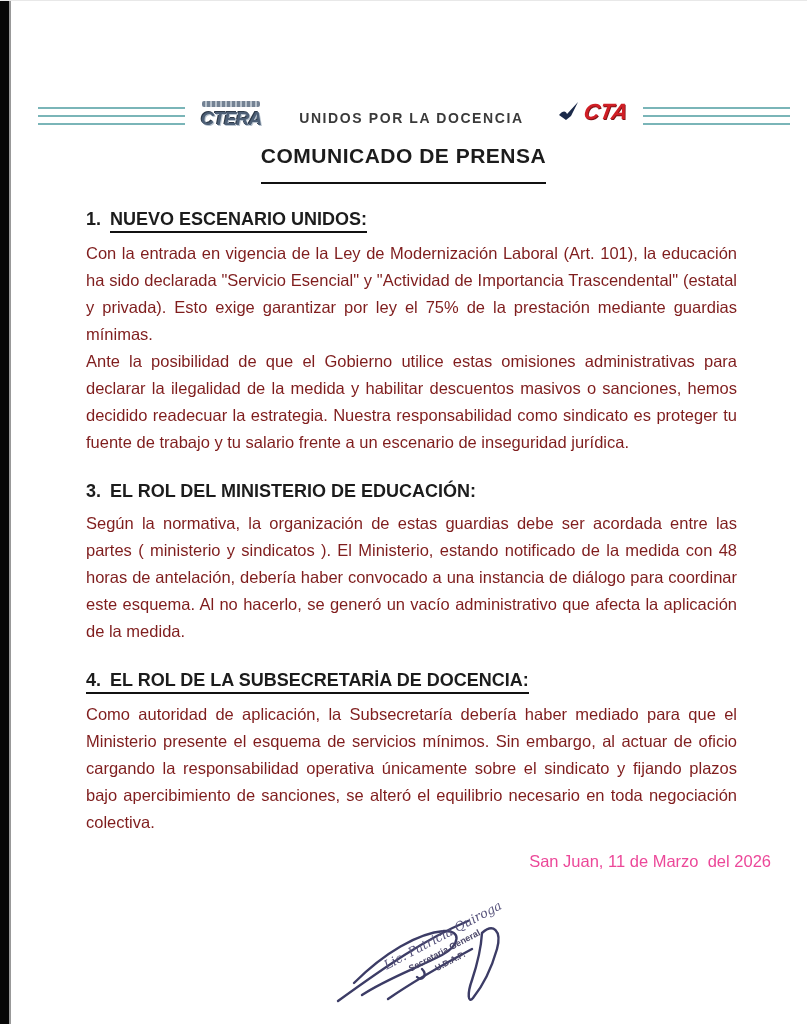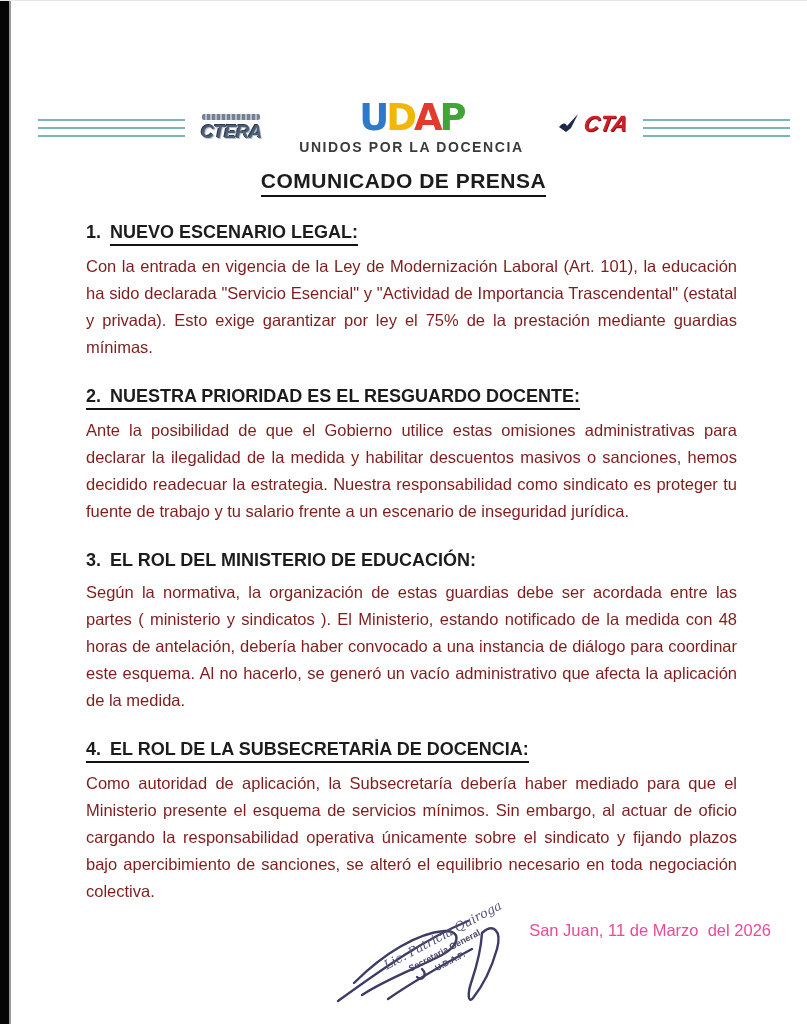--- a/index.html
+++ b/index.html
@@ -25,21 +25,21 @@
   .udap-letters{font-weight:800;font-size:37px;line-height:34px;letter-spacing:-3px;font-family:"DejaVu Sans",sans-serif;}
   .udap-u{color:#2e79c9;} .udap-d{color:#f2b705;} .udap-a{color:#e23b2e;} .udap-p{color:#3fa535;}
   .udap-tagline{font-size:14px;font-weight:700;letter-spacing:1.6px;color:#3a3a3a;margin-top:4px;white-space:nowrap;}
   
   .cta{margin:0 16px 0 14px;display:flex;align-items:center;transform:translateY(-4px);}
   .cta-word{color:#d01f26;font-weight:800;font-style:italic;font-size:22px;letter-spacing:0px;
     transform:skewX(-10deg);text-shadow:1px 1px 0 #7e1317;}
   
   .title-wrap{text-align:center;margin-top:14px;}
   .doc-title{display:inline-block;font-size:21px;font-weight:800;letter-spacing:.5px;
-    border-bottom:2.5px solid #111;padding-bottom:2px;}
+    border-bottom:2.5px solid #111;padding-bottom:14px;}
   
   .content{padding:0 70px 0 86px;}
   .sec-heading{font-size:18px;font-weight:800;margin:25px 0 7px 0;}
   .sec-num,.sec-title{display:inline-block;padding-bottom:1px;}
   .sec-num{padding-right:9px;}
   .u-all .sec-num,.u-all .sec-title{border-bottom:2px solid #111;}
   .u-title .sec-title{border-bottom:2px solid #111;}
   .sec-body{font-size:16.5px;line-height:27px;text-align:justify;color:#7f1d1d;margin:0;}
   
   .dateline{font-size:16.5px;text-align:right;margin:16px 36px 0 0;white-space:pre-wrap;color:#ec4899;}
@@ -65,21 +65,20 @@
     </div>
 
     <div class="logo-box ctera">
       <div>
         <div class="mini-banner"></div>
         <div class="ctera-word">CTERA</div>
       </div>
     </div>
 
     <div class="udap">
-      <div class="udap-letters"><span class="udap-u">U</span><span class="udap-d">D</span><span class="udap-a">A</span><span class="udap-p">P</span></div>
       <div class="udap-tagline">UNIDOS POR LA DOCENCIA</div>
     </div>
 
     <div class="cta">
       <svg width="26" height="24" viewBox="0 0 26 24">
         <path d="M1,15 C5,10 8,11 9,14 L20,2 L13,16 L8,20 Z" fill="#1b2a4a"></path>
       </svg>
       <span class="cta-word">CTA</span>
     </div>
 
@@ -91,29 +90,26 @@
   </div>
 
   <div class="title-wrap">
     <span class="doc-title">COMUNICADO DE PRENSA</span>
   </div>
 
   <div class="content">
 
     <div>
       <div class="sec-heading u-title">
-        <span class="sec-num">1.</span><span class="sec-title">NUEVO ESCENARIO LEGAL:</span>
+        <span class="sec-num">1.</span><span class="sec-title">NUEVO ESCENARIO UNIDOS:</span>
       </div>
       <p class="sec-body">Con la entrada en vigencia de la Ley de Modernización Laboral (Art. 101), la educación ha sido declarada "Servicio Esencial" y "Actividad de Importancia Trascendental" (estatal y privada). Esto exige garantizar por ley el 75% de la prestación mediante guardias mínimas.</p>
     </div>
 
     <div>
-      <div class="sec-heading u-all">
-        <span class="sec-num">2.</span><span class="sec-title">NUESTRA PRIORIDAD ES EL RESGUARDO DOCENTE:</span>
-      </div>
       <p class="sec-body">Ante la posibilidad de que el Gobierno utilice estas omisiones administrativas para declarar la ilegalidad de la medida y habilitar descuentos masivos o sanciones, hemos decidido readecuar la estrategia. Nuestra responsabilidad como sindicato es proteger tu fuente de trabajo y tu salario frente a un escenario de inseguridad jurídica.</p>
     </div>
 
     <div>
       <div class="sec-heading">
         <span class="sec-num">3.</span><span class="sec-title">EL ROL DEL MINISTERIO DE EDUCACIÓN:</span>
       </div>
       <p class="sec-body">Según la normativa, la organización de estas guardias debe ser acordada entre las partes ( ministerio y sindicatos ). El Ministerio, estando notificado de la medida con 48 horas de antelación, debería haber convocado a una instancia de diálogo para coordinar este esquema. Al no hacerlo, se generó un vacío administrativo que afecta la aplicación de la medida.</p>
     </div>
 

